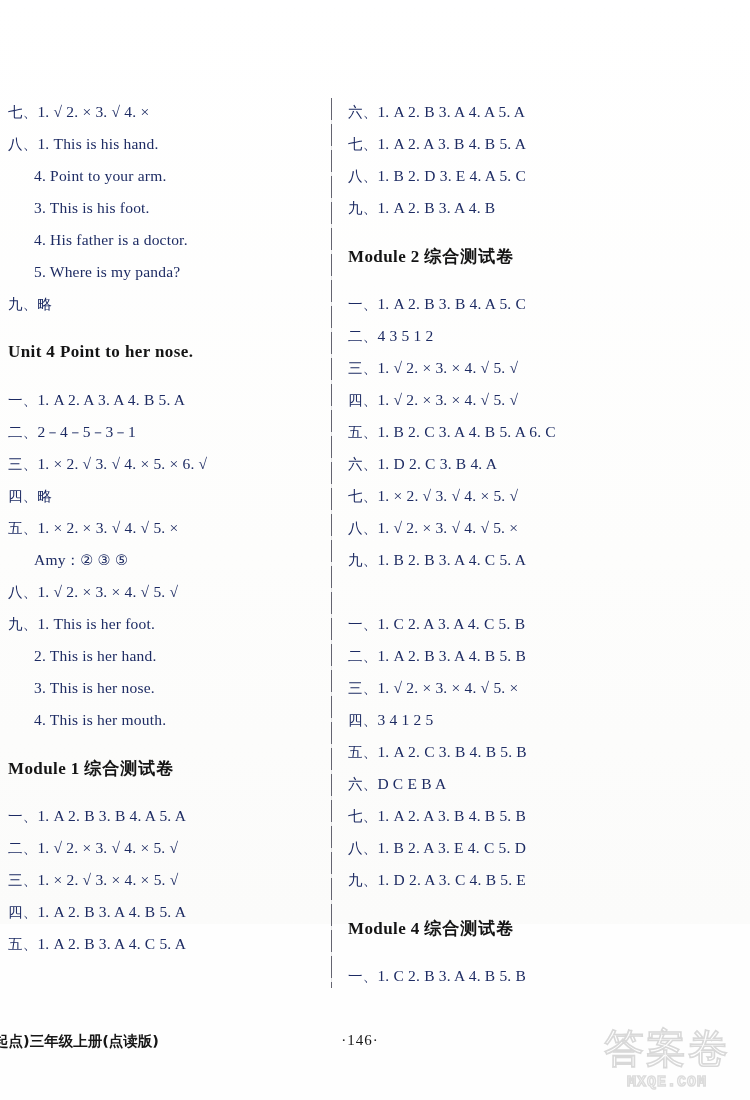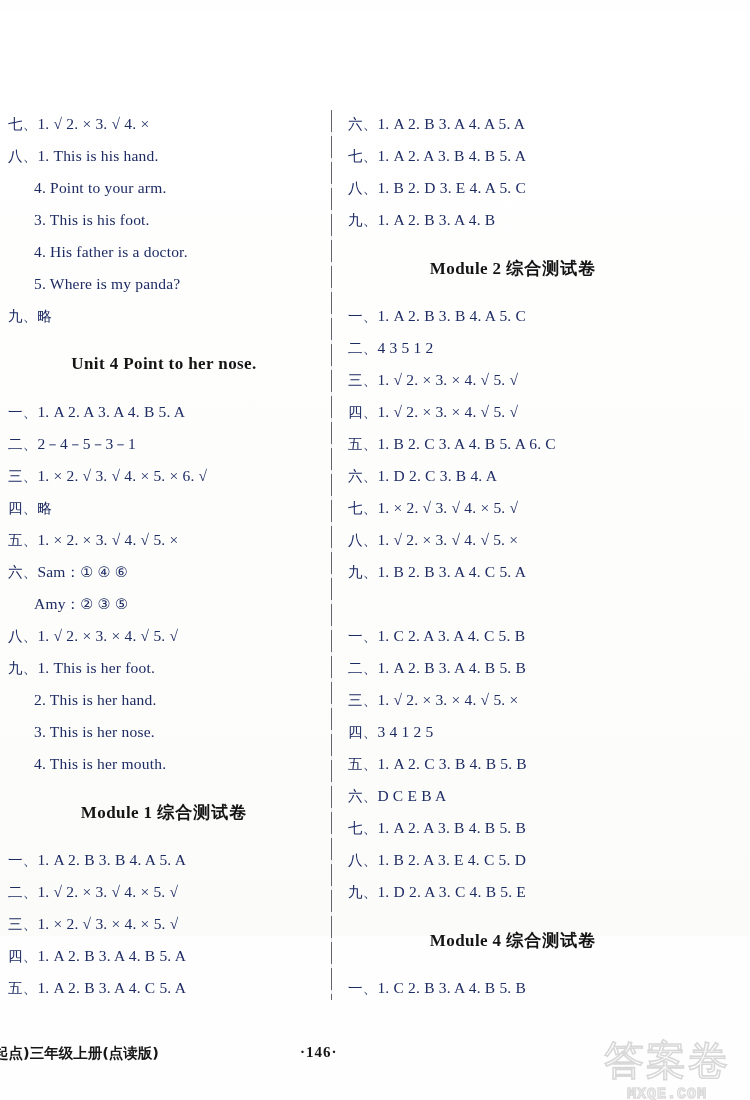--- a/index.html
+++ b/index.html
@@ -13,21 +13,21 @@
     height: 1100px;
     position: relative;
     overflow: hidden;
     font-family: "Liberation Serif", "DejaVu Serif", serif;
     background: #fefefe;
   }
 
   
   #page {
     position: absolute;
-    left: 0; top: 12px;
+    left: 0; top: 0;
     width: 750px;
     height: 924px;
     background: #ffffff;
   }
 
   
   #paper-tint {
     position: absolute;
     left: 0; top: 0; right: 0; bottom: 0;
     background: linear-gradient(180deg,#ffffff 0%,#fdfdfc 60%,#fbfbfa 100%);
@@ -86,21 +86,20 @@
   .ans-line .cn {
     font-family: "DejaVu Sans", "Liberation Sans", sans-serif;
     font-size: 14.5px;
   }
 
   
   .section-heading {
     font-size: 17px;
     font-weight: bold;
     color: #141414;
-    text-align: center;
     height: 32px;
     line-height: 32px;
     letter-spacing: .4px;
   }
   .section-heading .cn {
     font-family: "DejaVu Sans", "Liberation Sans", sans-serif;
     font-weight: bold;
     letter-spacing: 1px;
   }
   .spacer { height: 16px; }
@@ -122,22 +121,23 @@
     font-size: 14.5px;
     font-weight: bold;
     color: #171717;
     white-space: nowrap;
   }
   #footer-page {
     position: absolute;
     left: 300px;
     top: 0;
     width: 120px;
+    text-align: center;
     font-size: 15px;
-    font-weight: bold;
+    font-weight: normal;
     color: #171717;
     letter-spacing: 1px;
   }
 
   
   #watermark {
     position: absolute;
     right: 8px;
     top: 1026px;
     width: 150px;
@@ -184,21 +184,20 @@
         <div class="ans-line indent">5. Where is my panda?</div>
         <div class="ans-line"><span class="cn">九、略</span></div>
         <div class="spacer"></div>
         <div class="section-heading">Unit 4   Point to her nose.</div>
         <div class="spacer"></div>
         <div class="ans-line"><span class="cn">一、</span>1. A   2. A   3. A   4. B   5. A</div>
         <div class="ans-line"><span class="cn">二、</span>2<span class="cn">－</span>4<span class="cn">－</span>5<span class="cn">－</span>3<span class="cn">－</span>1</div>
         <div class="ans-line"><span class="cn">三、</span>1. ×   2. √   3. √   4. ×   5. ×   6. √</div>
         <div class="ans-line"><span class="cn">四、略</span></div>
         <div class="ans-line"><span class="cn">五、</span>1. ×   2. ×   3. √   4. √   5. ×</div>
-        <div class="ans-line"><span class="cn">六、</span>Sam<span class="cn">：①</span>  <span class="cn">④</span>  <span class="cn">⑥</span></div>
         <div class="ans-line indent">Amy<span class="cn">：②</span>  <span class="cn">③</span>  <span class="cn">⑤</span></div>
         <div class="ans-line"><span class="cn">八、</span>1. √   2. ×   3. ×   4. √   5. √</div>
         <div class="ans-line"><span class="cn">九、</span>1. This is her foot.</div>
         <div class="ans-line indent">2. This is her hand.</div>
         <div class="ans-line indent">3. This is her nose.</div>
         <div class="ans-line indent">4. This is her mouth.</div>
         <div class="spacer"></div>
         <div class="section-heading">Module 1 <span class="cn">综合测试卷</span></div>
         <div class="spacer"></div>
         <div class="ans-line"><span class="cn">一、</span>1. A   2. B   3. B   4. A   5. A</div>

